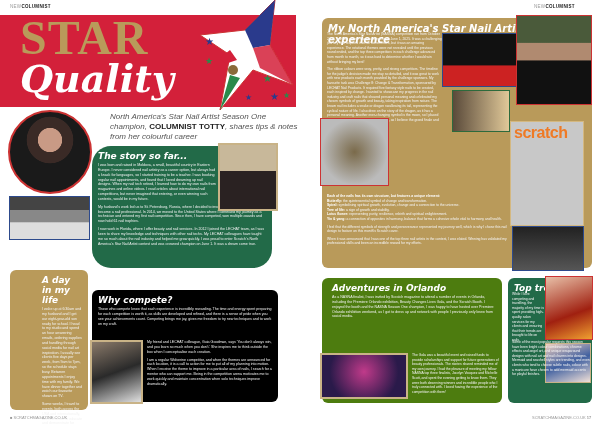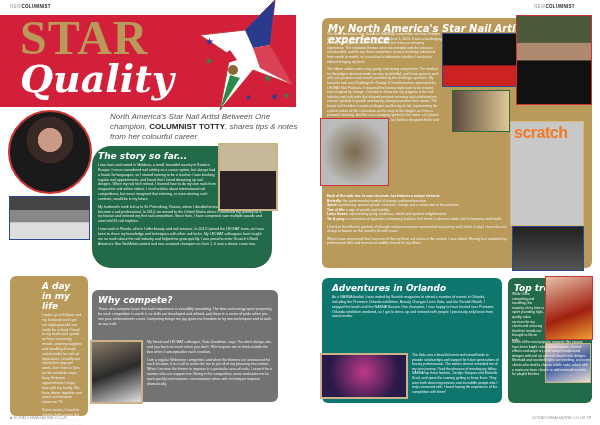--- a/index.html
+++ b/index.html
@@ -11,26 +11,26 @@
   .title-star { left: 20px; top: 14px; font-family: "Liberation Serif", serif; font-size: 48px; color: #b99a5a; font-weight: bold; letter-spacing: 1px; line-height: 1; }
   .title-quality { left: 20px; top: 60px; font-family: "DejaVu Serif", serif; font-style: italic; font-weight: bold; font-size: 38px; color: #fff; line-height: 1; }
   .intro { left: 110px; top: 112px; width: 190px; font-size: 8px; font-style: italic; color: #555; line-height: 1.25; }
   .intro b { color: #222; font-style: normal; }
   .circle-photo { left: 8px; top: 110px; width: 84px; height: 84px; border-radius: 50%; background: radial-gradient(circle at 50% 35%, #c99a85 0 18%, #3a2a26 19% 35%, #1a1a1a 36% 100%); border: 2px solid #c33; }
   .group-photo { left: 9px; top: 196px; width: 81px; height: 44px; background: linear-gradient(180deg, #444 0 30%, #888 31% 60%, #ddd 61%); border: 1.5px solid #2d4a8c; }
   .panel { border-radius: 6px; padding: 5px 6px; color: #fff; }
   .panel h2 { font-family: "DejaVu Sans", sans-serif; font-style: italic; font-weight: bold; font-size: 9px; margin-bottom: 2px; }
   .panel p { font-size: 3.6px; line-height: 1.35; margin-bottom: 3px; color: #f2f2f2; }
   .green { background: #226a48; }
-  .blue { background: #737373; }
+  .blue { background: #000000; }
   .gold { background: #b99a5a; }
-  .red { background: #0f766e; padding-left: 10px; }
+  .red { background: #4d7c0f; padding-left: 10px; }
   .story { left: 92px; top: 146px; width: 180px; height: 122px; border-radius: 19px; }
   .story-photo { left: 218px; top: 143px; width: 60px; height: 68px; background: linear-gradient(180deg, #c8b89a 0 40%, #2a2222 41%); border: 2px solid #c9b387; }
-  .day { left: 10px; top: 276px; width: 78px; height: 140px; padding-left: 32px; }
+  .day { left: 10px; top: 270px; width: 78px; height: 140px; padding-left: 32px; }
   .why { left: 92px; top: 290px; width: 186px; height: 112px; }
   .why-photo { left: 90px; top: 340px; width: 53px; height: 64px; background: linear-gradient(160deg, #8a7a6a, #2a2a2a 50%, #e0e0e0); border: 2px solid #c9b387; }
   .why-text { left: 147px; top: 340px; width: 126px; }
   .why-text p { font-size: 3.6px; line-height: 1.35; margin-bottom: 3px; color: #f2f2f2; }
   .footer-l { left: 10px; top: 415px; font-size: 4px; color: #999; }
   .footer-r { left: 532px; top: 415px; font-size: 4px; color: #999; }
   .exp { left: 322px; top: 18px; width: 270px; height: 250px; }
   .exp h2 { font-size: 10px; }
   .exp-text { left: 327px; top: 32px; width: 115px; }
   .exp-text p { font-size: 3.4px; line-height: 1.35; margin-bottom: 3px; color: #f4f4f4; }
@@ -76,21 +76,21 @@
   <circle cx="58" cy="70" r="5" fill="#8a6a3a"></circle>
   <text x="30" y="45" font-size="10" fill="#2a3a8c">★</text>
   <text x="30" y="64" font-size="9" fill="#2a8a4a">★</text>
   <text x="88" y="82" font-size="10" fill="#2a8a4a">★</text>
   <text x="70" y="100" font-size="8" fill="#2a3a8c">★</text>
   <text x="95" y="100" font-size="10" fill="#2a3a8c">★</text>
   <text x="108" y="98" font-size="8" fill="#2a8a4a">★</text>
 </svg>
 
 <div class="abs intro">
-  <span>North America's Star Nail Artist Between One champion, </span><b>COLUMNIST TOTTY</b><span>, shares tips &amp; notes from her colourful career</span>
+  <span>North America's Star Nail Artist Season One champion, </span><b>COLUMNIST TOTTY</b><span>, shares tips &amp; notes from her colourful career</span>
 </div>
 
 <div class="abs circle-photo"></div>
 <div class="abs group-photo"></div>
 
 <div class="abs panel green story">
   <h2>The story so far...</h2>
   <p style="width:118px">I was born and raised in Moldova, a small, beautiful country in Eastern Europe. I never considered nail artistry as a career option, but always had a knack for languages, so I started training to be a teacher. I was booking regular nail appointments, and found that I loved dreaming up nail designs. When my nail tech retired, I learned how to do my own nails from magazines and online videos. I read articles about international nail competitions, but never imagined that entering, or even winning such contests, would be in my future.</p>
   <p>My husband's work led us to St. Petersburg, Russia, where I decided to invest in nail education and become a nail professional. In 2014, we moved to the United States where I continued my journey as a technician and entered my first nail competition. Since then, I have competed, won multiple awards and now hold 61 nail trophies.</p>
   <p>I now work in Florida, where I offer beauty and nail services. In 2012 I joined the LECHAT team, as I was keen to share my knowledge and techniques with other nail techs. My LECHAT colleagues have taught me so much about the nail industry and helped me grow quickly. I was proud to enter Scratch's North America's Star Nail Artist contest and was crowned champion on June 1. It was a dream come true.</p>

